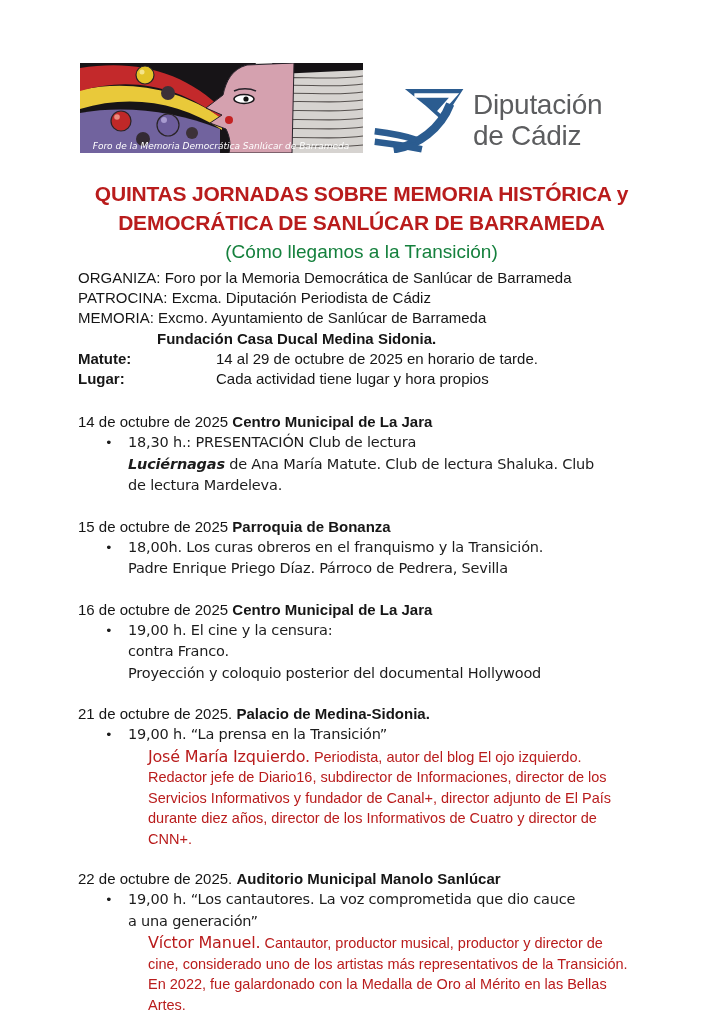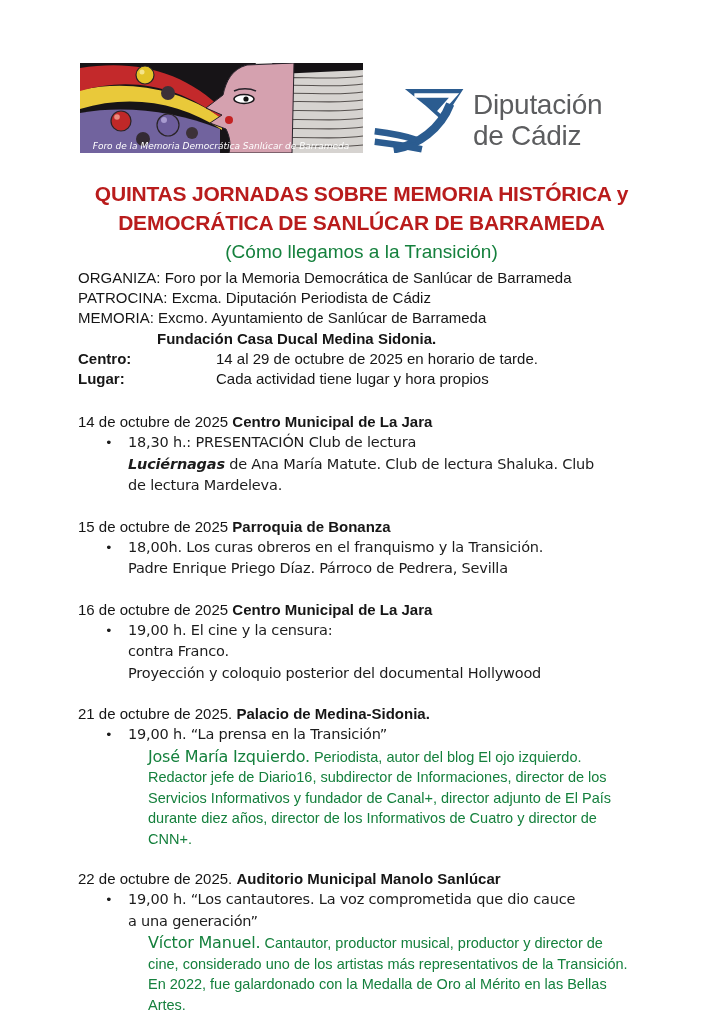--- a/index.html
+++ b/index.html
@@ -30,21 +30,21 @@
   .cont{padding-left:79px;font-weight:bold;}
   .tab-label{font-weight:bold;display:inline-block;width:138px;}
   
   .events{margin-top:23px;}
   .event{margin-bottom:20px;}
   .event-heading{font-size:15px;line-height:19px;margin-bottom:1px;white-space:nowrap;}
   .event-loc{font-weight:bold;}
   .bullet-item{display:flex;margin-left:27px;font-family:"DejaVu Sans",sans-serif;font-size:14.5px;line-height:21.5px;letter-spacing:-0.2px;color:#1c1c1c;}
   .marker{width:23px;flex:none;font-size:13px;}
   .bl{white-space:nowrap;}
-  .speaker-block{margin-left:70px;margin-top:1px;font-size:14.5px;line-height:20.5px;color:#15803d;}
+  .speaker-block{margin-left:70px;margin-top:1px;font-size:14.5px;line-height:20.5px;color:#b91c1c;}
   .speaker-name{font-family:"DejaVu Sans",sans-serif;font-size:16px;letter-spacing:-0.2px;}
   .bio-line{white-space:nowrap;}
   i{font-style:italic;font-weight:bold;}
 </style>
 </head>
 <body>
 
 <div class="page">
 
   <div class="logo-row">
@@ -113,21 +113,21 @@
     <div class="title-line">QUINTAS JORNADAS SOBRE MEMORIA HISTÓRICA y</div>
     <div class="title-line">DEMOCRÁTICA DE SANLÚCAR DE BARRAMEDA</div>
   </div>
   <div class="subtitle">(Cómo llegamos a la Transición)</div>
 
   <div class="info">
     <div class="info-line"><span>ORGANIZA: </span><span class="ival">Foro por la Memoria Democrática de Sanlúcar de Barrameda</span></div>
     <div class="info-line"><span>PATROCINA: </span><span class="ival">Excma. Diputación Periodista de Cádiz</span></div>
     <div class="info-line"><span>MEMORIA: </span><span class="ival">Excmo. Ayuntamiento de Sanlúcar de Barrameda</span></div>
     <div class="info-line cont">Fundación Casa Ducal Medina Sidonia.</div>
-    <div class="info-line"><span class="tab-label">Centro:</span><span class="ival">14 al 29 de octubre de 2025 en horario de tarde.</span></div>
+    <div class="info-line"><span class="tab-label">Matute:</span><span class="ival">14 al 29 de octubre de 2025 en horario de tarde.</span></div>
     <div class="info-line"><span class="tab-label">Lugar:</span><span class="ival">Cada actividad tiene lugar y hora propios</span></div>
   </div>
 
   <div class="events">
 
     <div class="event">
       <div class="event-heading"><span>14 de octubre de 2025 </span><span class="event-loc">Centro Municipal de La Jara</span></div>
       <div class="bullet-item">
         <span class="marker">•</span>
         <div>

